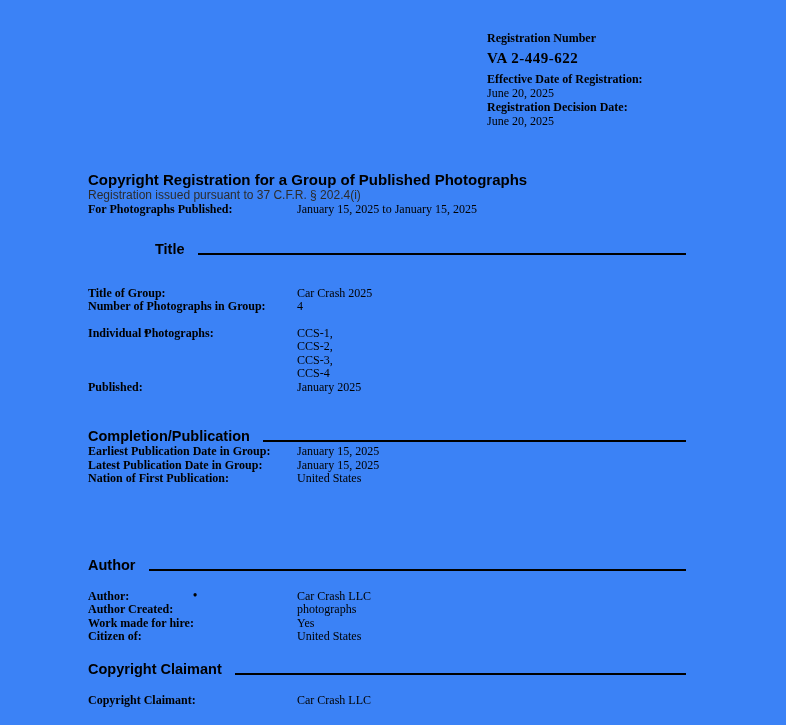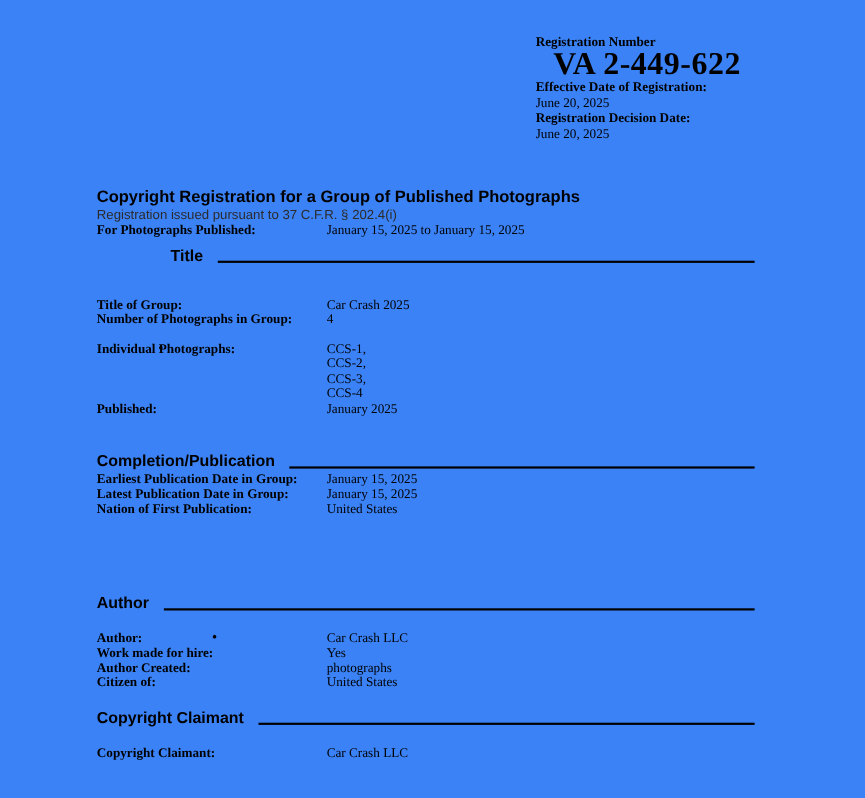--- a/index.html
+++ b/index.html
@@ -21,25 +21,25 @@
   .reg-block {
     position: absolute;
     left: 487px;
     top: 31px;
     width: 280px;
     font-size: 12px;
     line-height: 14px;
   }
   .reg-block .b { font-weight: bold; }
   .reg-number {
-    font-size: 29px;
+    font-size: 15px;
     font-weight: bold;
     line-height: 24px;
     letter-spacing: 0.5px;
-    margin: 1px 0 2px 16px;
+    margin: 1px 0 2px 0;
   }
 
   
   .content {
     position: absolute;
     left: 88px;
     top: 171px;
     width: 598px;
   }
 
@@ -89,21 +89,21 @@
     font-size: 14.5px;
     line-height: 17px;
   }
   .section-head .rule {
     flex: 1;
     border-bottom: 2px solid #000;
     margin-left: 13px;
     margin-bottom: 3px;
   }
 
-  .title-head { margin-top: 8px; margin-left: 67px; }
+  .title-head { margin-top: 24px; margin-left: 67px; }
   .mt-first-title-row { margin-top: 29px; }
   .mt-gap { margin-top: 13px; }
   .completion-head { margin-top: 34px; }
   .mt-first-completion-row { margin-top: 13px; }
   .author-head { margin-top: 71px; }
   .mt-first-author-row { margin-top: 16px; }
   .claimant-head { margin-top: 17px; }
   .mt-first-claimant-row { margin-top: 16px; }
 </style>
 </head>
@@ -186,26 +186,26 @@
       <span>Author</span>
       <span class="rule"></span>
     </div>
 
     <div class="frow mt-first-author-row">
       <span class="bullet" style="left:105px;">•</span>
       <div class="flabel">Author:</div>
       <div class="fvalue">Car Crash LLC</div>
     </div>
     <div class="frow">
+      <div class="flabel">Author Created:</div>
+      <div class="fvalue">photographs</div>
+    </div>
+    <div class="frow">
       <div class="flabel">Work made for hire:</div>
       <div class="fvalue">Yes</div>
-    </div>
-    <div class="frow">
-      <div class="flabel">Author Created:</div>
-      <div class="fvalue">photographs</div>
     </div>
     <div class="frow">
       <div class="flabel">Citizen of:</div>
       <div class="fvalue">United States</div>
     </div>
 
     <div class="section-head claimant-head">
       <span>Copyright Claimant</span>
       <span class="rule"></span>
     </div>

